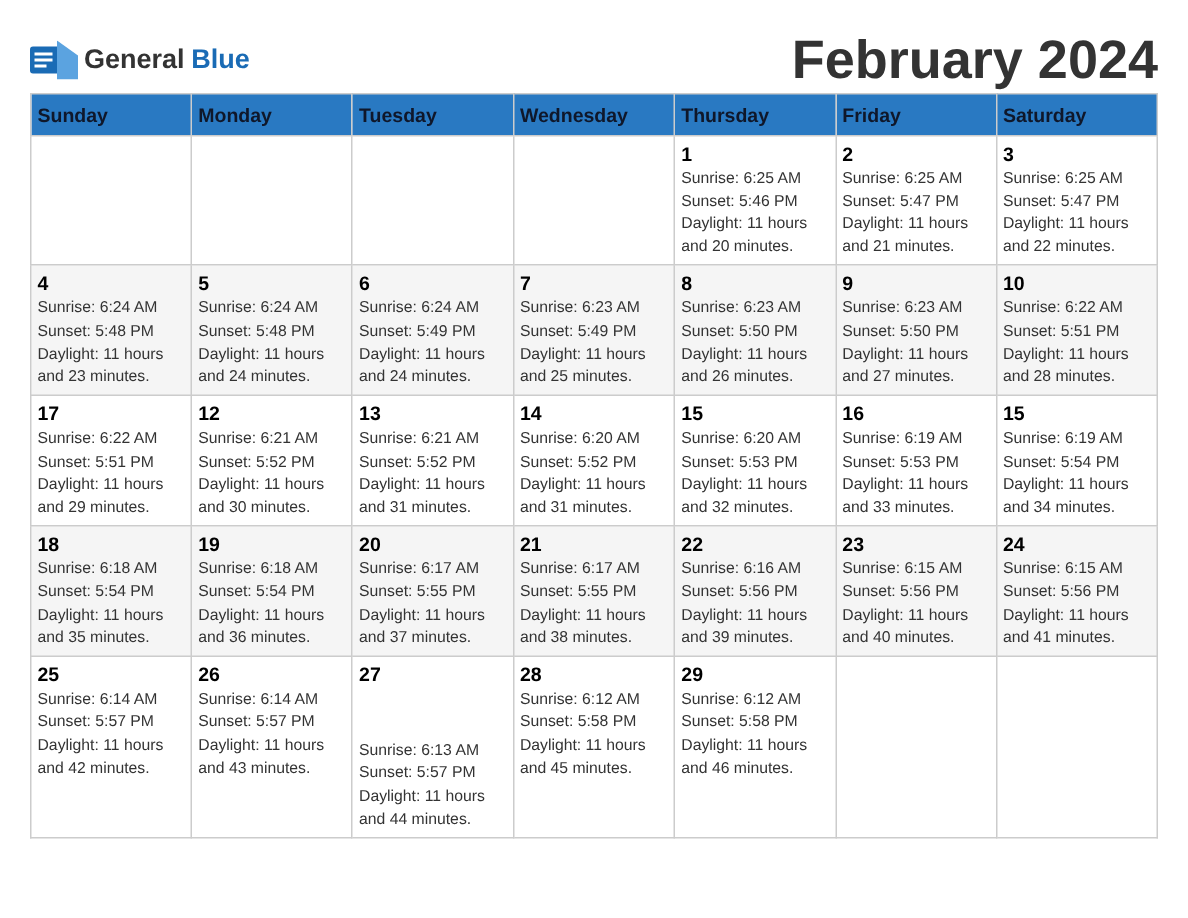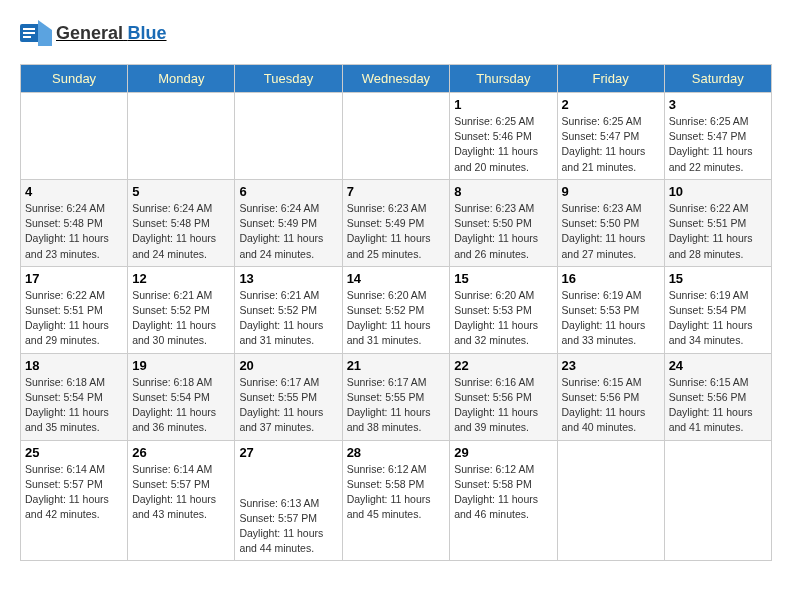--- a/index.html
+++ b/index.html
@@ -7,22 +7,21 @@
       font-family: Arial, sans-serif;
       background: #fff;
       width: 792px;
       min-height: 612px;
       padding: 20px;
     }
     .header {
       display: flex;
       justify-content: space-between;
       align-items: center;
-      margin-bottom: 18px;
-      text-decoration: underline;
+      margin-bottom: 2px;
     }
     .logo {
       display: flex;
       flex-direction: column;
       align-items: flex-start;
     }
     .logo-general {
       font-size: 18px;
       font-weight: bold;
       color: #333;
@@ -51,25 +50,25 @@
       color: #333;
       font-weight: normal;
     }
     .calendar {
       width: 100%;
       border-collapse: collapse;
       font-size: 11px;
     }
     .calendar th {
       background-color: #2979c2;
-      color: #fef9c3;
-      text-align: center;
+      color: #0f172a;
+      text-align: left;
       padding: 6px 4px;
       font-size: 13px;
-      font-weight: normal;
+      font-weight: bold;
       border: 1px solid #ccc;
     }
     .calendar td {
       border: 1px solid #ccc;
       vertical-align: top;
       padding: 4px;
       width: 108px;
       min-height: 80px;
       background: #fff;
     }
@@ -105,20 +104,21 @@
           <rect x="3" y="12" width="12" height="2" fill="white"></rect>
           <rect x="3" y="16" width="8" height="2" fill="white"></rect>
         </svg>
         <div>
           <span class="logo-general">General</span>
           <span class="logo-blue">Blue</span>
         </div>
       </div>
     </div>
     <div class="title-block">
+      <div class="month-title">February 2024</div>
     </div>
   </div>
 
   <table class="calendar">
     <thead>
       <tr>
         <th>Sunday</th>
         <th>Monday</th>
         <th>Tuesday</th>
         <th>Wednesday</th>

